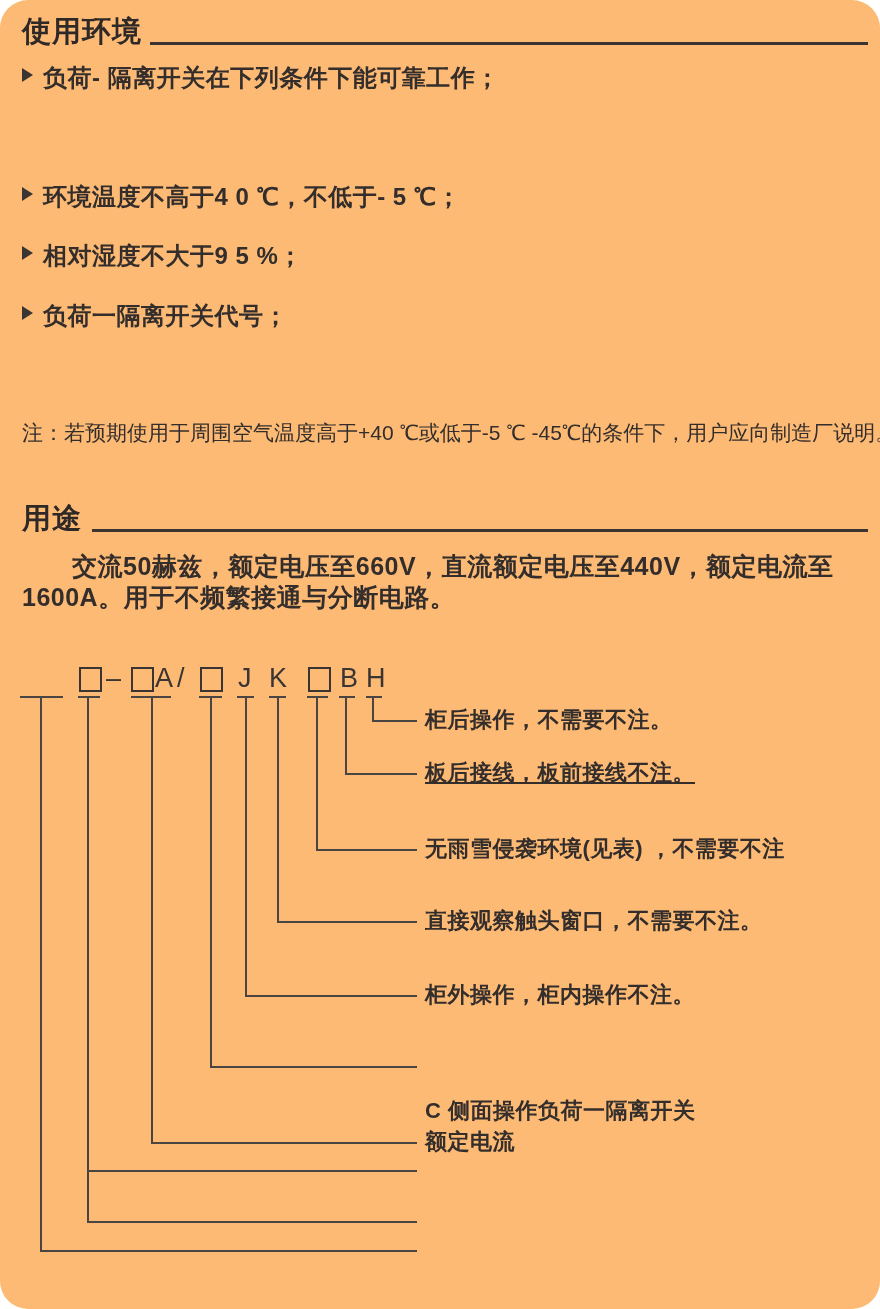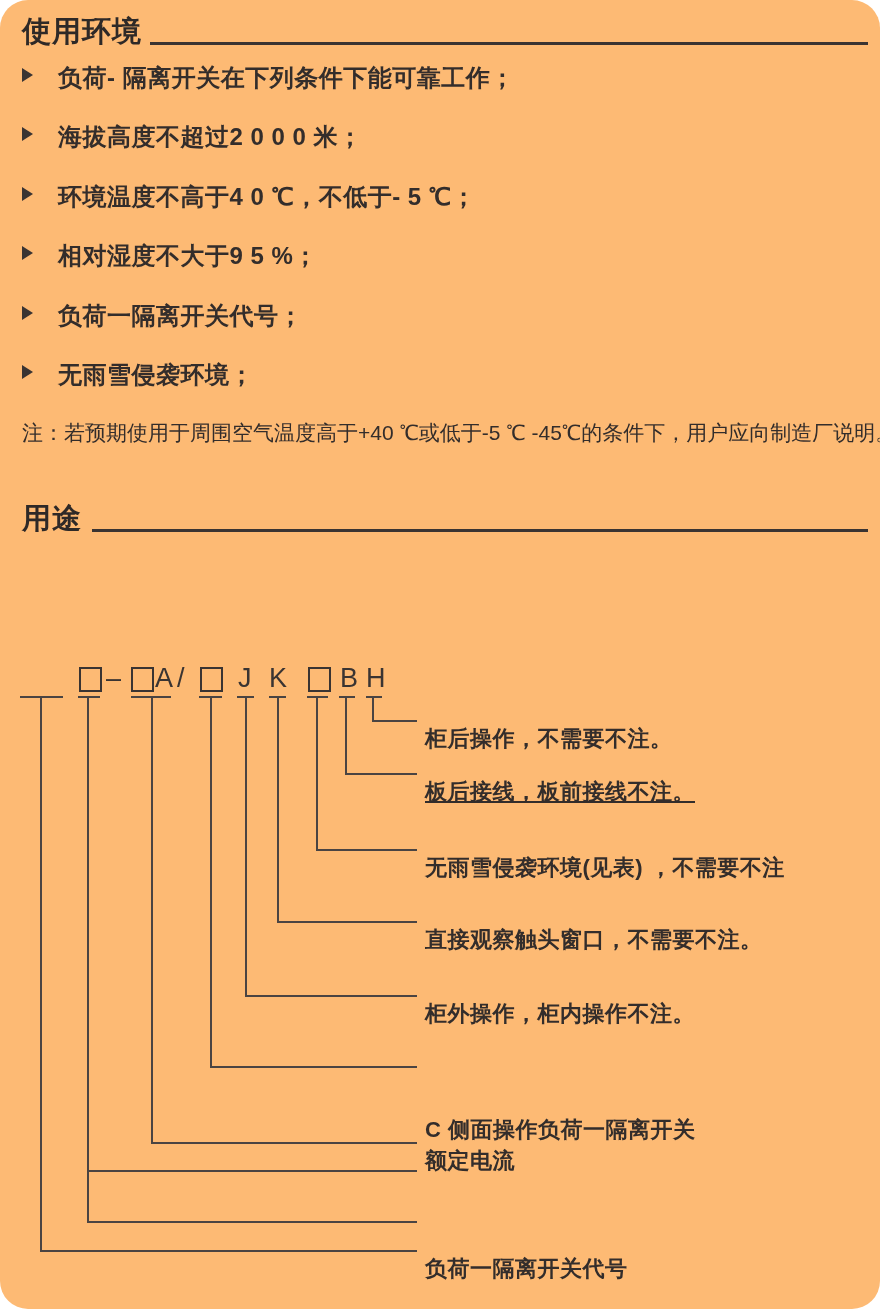--- a/index.html
+++ b/index.html
@@ -22,78 +22,71 @@
   
   .bullet-row{display:flex;align-items:flex-start;}
   .tri{
     width:0;height:0;margin-top:6px;
     border-left:11px solid #3a3432;
     border-top:7px solid transparent;
     border-bottom:7px solid transparent;
     flex:0 0 auto;
   }
   .bullet-text{
-    margin-left:25px;font-size:24px;font-weight:600;color:#332d2b;
+    margin-left:10px;font-size:24px;font-weight:600;color:#332d2b;
     white-space:nowrap;letter-spacing:0.5px;
   }
   .note-text{font-size:21px;font-weight:500;color:#332d2b;white-space:nowrap;letter-spacing:0px;}
   .para{
     font-size:25px;font-weight:600;line-height:31px;color:#332d2b;
     text-indent:2em;letter-spacing:0.5px;
   }
   
   .sym{font-size:27px;font-weight:500;color:#3a3432;line-height:27px;}
   .box{
     width:19px;height:21px;border:2px solid #3a3432;display:block;
   }
   .vline{width:2px;background:#4a4442;}
   .hline{height:2px;background:#4a4442;}
   .dlabel{
     font-size:22px;font-weight:600;color:#332d2b;white-space:nowrap;
-    letter-spacing:0.5px;line-height:26px;margin-top:19px;
+    letter-spacing:0.5px;line-height:26px;
   }
 </style>
 </head>
 <body>
 
 <div class="page">
 
   <div class="abs sec-title" style="left:22px;top:12px;">使用环境</div>
   <div class="abs rule" style="left:150px;top:42px;width:718px;"></div>
 
   <div class="abs bullet-row" style="left:22px;top:62px;">
     <span class="tri"></span>
     <span class="bullet-text">负荷- 隔离开关在下列条件下能可靠工作；</span>
   </div>
-  <div class="abs bullet-row" style="left:22px;top:121px;">
-    <span class="tri"></span>
-    <span class="bullet-text">海拔高度不超过2 0 0 0 米；</span>
-  </div>
   <div class="abs bullet-row" style="left:22px;top:181px;">
     <span class="tri"></span>
     <span class="bullet-text">环境温度不高于4 0 ℃，不低于- 5 ℃；</span>
   </div>
   <div class="abs bullet-row" style="left:22px;top:240px;">
     <span class="tri"></span>
     <span class="bullet-text">相对湿度不大于9 5 %；</span>
   </div>
   <div class="abs bullet-row" style="left:22px;top:300px;">
     <span class="tri"></span>
     <span class="bullet-text">负荷一隔离开关代号；</span>
   </div>
-  <div class="abs bullet-row" style="left:22px;top:359px;">
-    <span class="tri"></span>
-    <span class="bullet-text">无雨雪侵袭环境；</span>
-  </div>
 
   <div class="abs note-text" style="left:22px;top:419px;">注：若预期使用于周围空气温度高于+40 ℃或低于-5 ℃ -45℃的条件下，用户应向制造厂说明。</div>
 
   <div class="abs sec-title" style="left:22px;top:499px;">用途</div>
   <div class="abs rule" style="left:92px;top:529px;width:776px;"></div>
 
+  <div class="abs para" style="left:22px;top:551px;width:848px;">交流50赫兹，额定电压至660V，直流额定电压至440V，额定电流至1600A。用于不频繁接通与分断电路。</div>
 
   <span class="abs box" style="left:79px;top:667px;"></span>
   <span class="abs sym" style="left:106px;top:665px;">–</span>
   <span class="abs box" style="left:131px;top:667px;"></span>
   <span class="abs sym" style="left:155px;top:665px;">A</span>
   <span class="abs sym" style="left:177px;top:665px;">/</span>
   <span class="abs box" style="left:200px;top:667px;"></span>
   <span class="abs sym" style="left:238px;top:665px;">J</span>
   <span class="abs sym" style="left:269px;top:665px;">K</span>
   <span class="abs box" style="left:308px;top:667px;"></span>
@@ -131,15 +124,14 @@
   <div class="abs hline" style="left:87px;top:1221px;width:330px;"></div>
   <div class="abs hline" style="left:40px;top:1250px;width:377px;"></div>
 
   <div class="abs dlabel" style="left:425px;top:707px;">柜后操作，不需要不注。</div>
   <div class="abs dlabel" style="left:425px;top:760px;text-decoration:underline;">板后接线，板前接线不注。</div>
   <div class="abs dlabel" style="left:425px;top:836px;">无雨雪侵袭环境(见表) ，不需要不注</div>
   <div class="abs dlabel" style="left:425px;top:982px;">柜外操作，柜内操作不注。</div>
   <div class="abs dlabel" style="left:425px;top:908px;">直接观察触头窗口，不需要不注。</div>
   <div class="abs dlabel" style="left:425px;top:1129px;">额定电流</div>
   <div class="abs dlabel" style="left:425px;top:1098px;">C 侧面操作负荷一隔离开关</div>
-  <div class="abs dlabel" style="left:425px;top:1237px;">负荷一隔离开关代号</div>
 
 </div>
 
 </body></html>

